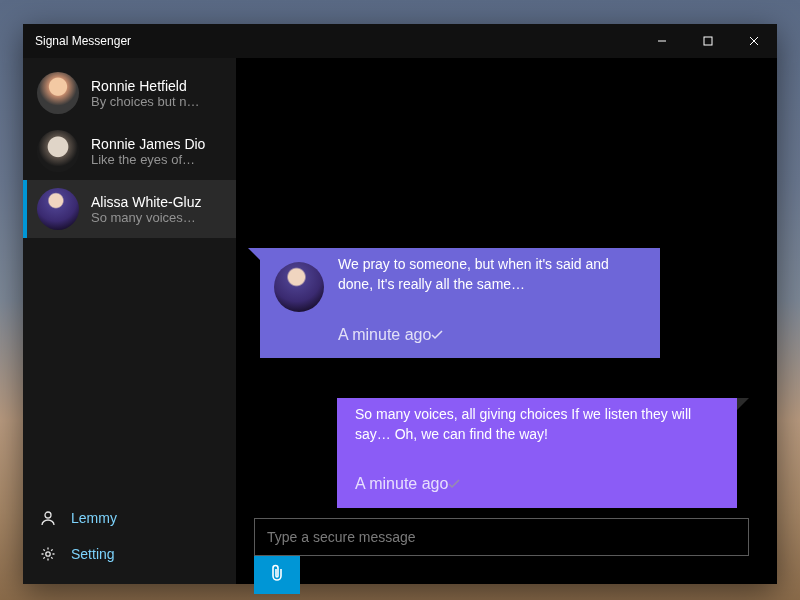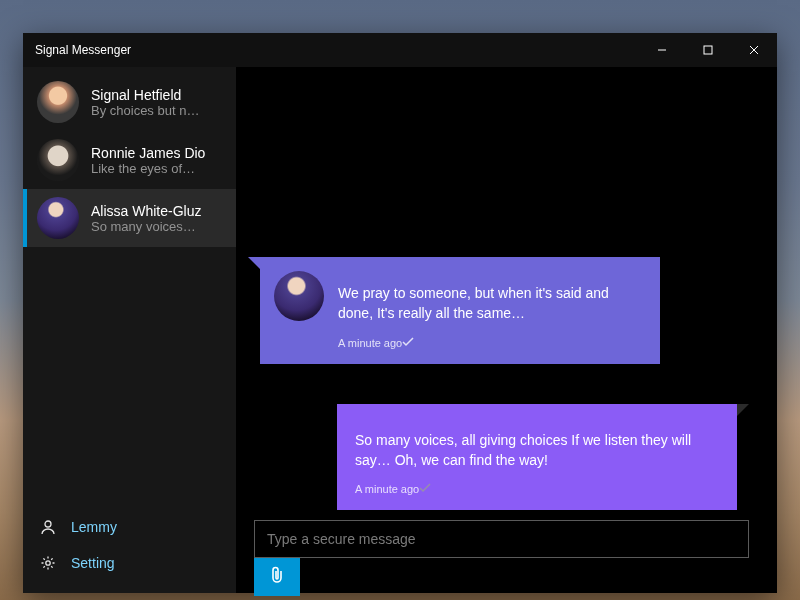--- a/index.html
+++ b/index.html
@@ -2,21 +2,21 @@
 <html><head>
 <meta charset="utf-8">
 <style>
   * { margin: 0; padding: 0; box-sizing: border-box; font-family: "Segoe UI", sans-serif; }
   body {
     width: 800px; height: 600px; overflow: hidden;
     background: linear-gradient(to top, #8a6b4a 0%, #a58666 15%, #b89a7f 30%, #7d8897 50%, #6a7890 70%, #5a6a85 100%);
     position: relative;
   }
   .window {
-    position: absolute; top: 33px; left: 23px; width: 754px; height: 560px;
+    position: absolute; top: 24px; left: 23px; width: 754px; height: 560px;
     background: #000; display: flex; flex-direction: column;
     box-shadow: 0 8px 30px rgba(0,0,0,0.5);
   }
   .titlebar {
     height: 34px; display: flex; align-items: center; justify-content: space-between;
     padding-left: 12px; color: #fff; font-size: 12px;
     background: rgba(20,20,20,0.85);
   }
   .titlebar-controls { display: flex; }
   .titlebar-btn { width: 46px; height: 34px; display:flex; align-items:center; justify-content:center; color:#fff; }
@@ -52,21 +52,21 @@
   .side-item {
     display:flex; align-items:center; gap:14px; padding:10px 16px; color:#7dd3fc; font-size:14px;
   }
   .side-icon { width:18px; display:flex; align-items:center; justify-content:center; }
   .chat {
     flex:1; background:#000; display:flex; flex-direction:column; position:relative;
     padding: 0 0 20px 0;
   }
   .messages { flex:1; padding: 190px 24px 10px 24px; display:flex; flex-direction:column; gap:40px;}
   .bubble {
-    border-radius:0; padding:26px 18px 12px 18px; position:relative;
+    border-radius:0; padding:6px 18px 12px 18px; position:relative;
     color:#fff; font-size:14px; line-height:1.45;
   }
   .bubble-wrap { position: relative; }
   .bubble.incoming {
     background:#6e66d8; margin-left:0; width: 400px;
     padding-left: 78px;
   }
   .incoming-wrap .avatar-msg {
     position:absolute; left:14px; top:14px;
     width:50px; height:50px; border-radius:50%;
@@ -76,21 +76,21 @@
     position:absolute; left:-12px; top:0;
     width:0; height:0; border-top:0 solid transparent; border-bottom:14px solid transparent; border-right:14px solid #6e66d8;
   }
   .bubble.outgoing {
     background:#8b5cf6; width: 400px; margin-left:auto; margin-right: 16px;
   }
   .outgoing-wrap .tail {
     position:absolute; right:4px; top:0;
     width:0; height:0; border-top:0 solid transparent; border-bottom:14px solid transparent; border-left:14px solid #2b2b2b;
   }
-  .msg-meta { margin-top:12px; font-size:11px; opacity:0.8; display:flex; align-items:center; }
+  .msg-meta { margin-top:28px; font-size:16px; opacity:0.8; display:flex; align-items:center; }
   .composer {
     display:flex; align-items:stretch; gap:0; padding: 0 28px 0 18px; margin-top:auto;flex-direction:column;
   }
   .composer input {
     flex:1; background:transparent; border:1px solid #5a5a5a; color:#fff;
     padding:10px 12px; font-size:14px; outline:none; height:38px;
   }
   .composer input::placeholder { color:#7a7a7a; }
   .attach-btn {
     width:46px; height:38px; background:#0096d6; display:flex; align-items:center; justify-content:center;
@@ -124,21 +124,21 @@
     </div>
   </div>
 
   <div class="body">
     <div class="sidebar">
       <div class="contacts">
 
         <div class="contact">
           <div class="avatar a0"></div>
           <div>
-            <div class="contact-name">Signal Hetfield</div>
+            <div class="contact-name">Ronnie Hetfield</div>
             <div class="contact-preview">By choices but n…</div>
           </div>
         </div>
 
         <div class="contact">
           <div class="avatar a1"></div>
           <div>
             <div class="contact-name">Ronnie James Dio</div>
             <div class="contact-preview">Like the eyes of…</div>
           </div>

